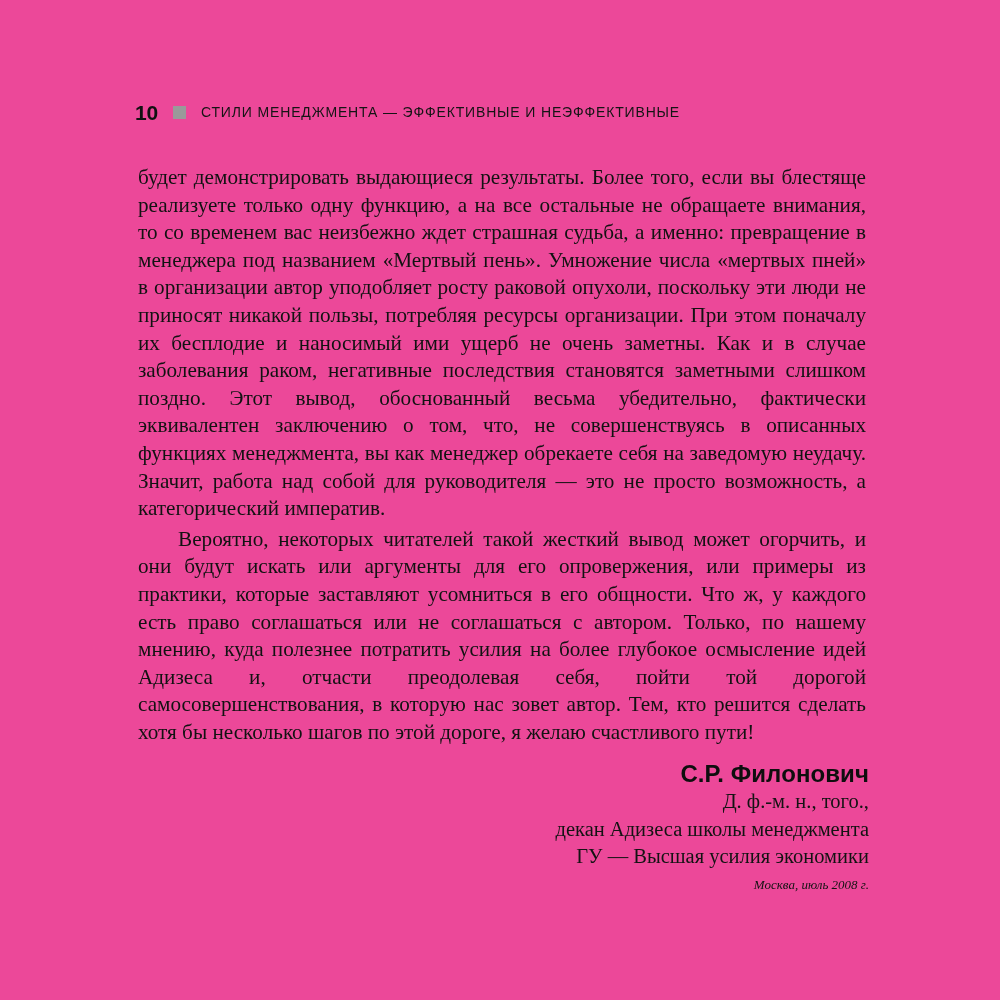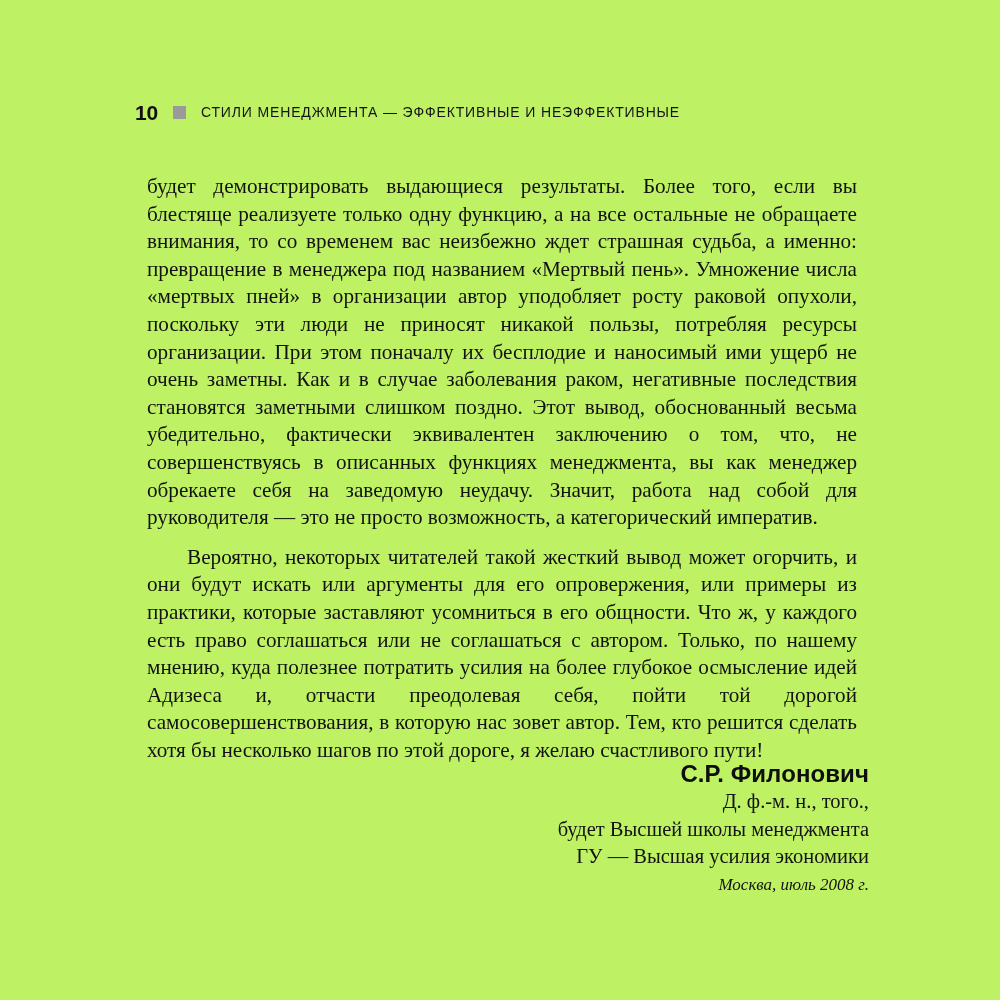--- a/index.html
+++ b/index.html
@@ -12,21 +12,21 @@
     background: #ffffff;
     font-family: "Liberation Serif", "DejaVu Serif", serif;
     color: #111111;
     overflow: hidden;
   }
 
   .page {
     position: relative;
     width: 1000px;
     height: 1000px;
-    background: #bef264;
+    background: #ec4899;
     box-sizing: border-box;
   }
 
   
   .running-head {
     position: absolute;
     left: 135px;
     top: 98px;
     width: 735px;
     display: flex;
@@ -60,21 +60,21 @@
   }
 
   
   .body-block {
     position: absolute;
     left: 135px;
     top: 161px;
     width: 734px;
   }
   .para {
-    margin: 12px;
+    margin: 3px;
     font-size: 21.2px;
     line-height: 27.6px;
     text-align: justify;
     text-justify: inter-word;
     color: #121212;
     hyphens: manual;
   }
   .para + .para {
     text-indent: 40px;
   }
@@ -97,21 +97,21 @@
   }
   .sig-line {
     font-family: "Liberation Serif", "DejaVu Serif", serif;
     font-size: 20.5px;
     line-height: 27.5px;
     color: #131313;
   }
   .sig-date {
     font-family: "Liberation Serif", "DejaVu Serif", serif;
     font-style: italic;
-    font-size: 17px;
+    font-size: 13px;
     line-height: 27.5px;
     color: #131313;
   }
 </style>
 </head>
 <body>
 
 <div class="page">
 
   <div class="running-head">
@@ -121,18 +121,18 @@
   </div>
 
   <div class="body-block">
     <p class="para">будет демонстрировать выдающиеся результаты. Более того, если вы блестяще реализуете только одну функцию, а на все остальные не обращаете внимания, то со временем вас неизбежно ждет страшная судьба, а именно: превращение в менеджера под названием «Мертвый пень». Умножение числа «мертвых пней» в организации автор уподобляет росту раковой опухоли, поскольку эти люди не приносят никакой пользы, потребляя ресурсы организации. При этом поначалу их бесплодие и наносимый ими ущерб не очень заметны. Как и в случае заболевания раком, негативные последствия становятся заметными слишком поздно. Этот вывод, обоснованный весьма убедительно, фактически эквивалентен заключению о том, что, не совершенствуясь в описанных функциях менеджмента, вы как менеджер обрекаете себя на заведомую неудачу. Значит, работа над собой для руководителя — это не просто возможность, а категорический императив.</p>
     <p class="para">Вероятно, некоторых читателей такой жесткий вывод может огорчить, и они будут искать или аргументы для его опровержения, или примеры из практики, которые заставляют усомниться в его общности. Что ж, у каждого есть право соглашаться или не соглашаться с автором. Только, по нашему мнению, куда полезнее потратить усилия на более глубокое осмысление идей Адизеса и, отчасти преодолевая себя, пойти той дорогой самосовершенствования, в которую нас зовет автор. Тем, кто решится сделать хотя бы несколько шагов по этой дороге, я желаю счастливого пути!</p>
   </div>
 
   <div class="signature">
     <div class="sig-name">С.Р. Филонович</div>
     <div class="sig-line">Д. ф.-м. н., того.,</div>
-    <div class="sig-line">будет Высшей школы менеджмента</div>
+    <div class="sig-line">декан Адизеса школы менеджмента</div>
     <div class="sig-line">ГУ — Высшая усилия экономики</div>
     <div class="sig-date">Москва, июль 2008 г.</div>
   </div>
 
 </div>
 
 </body></html>

